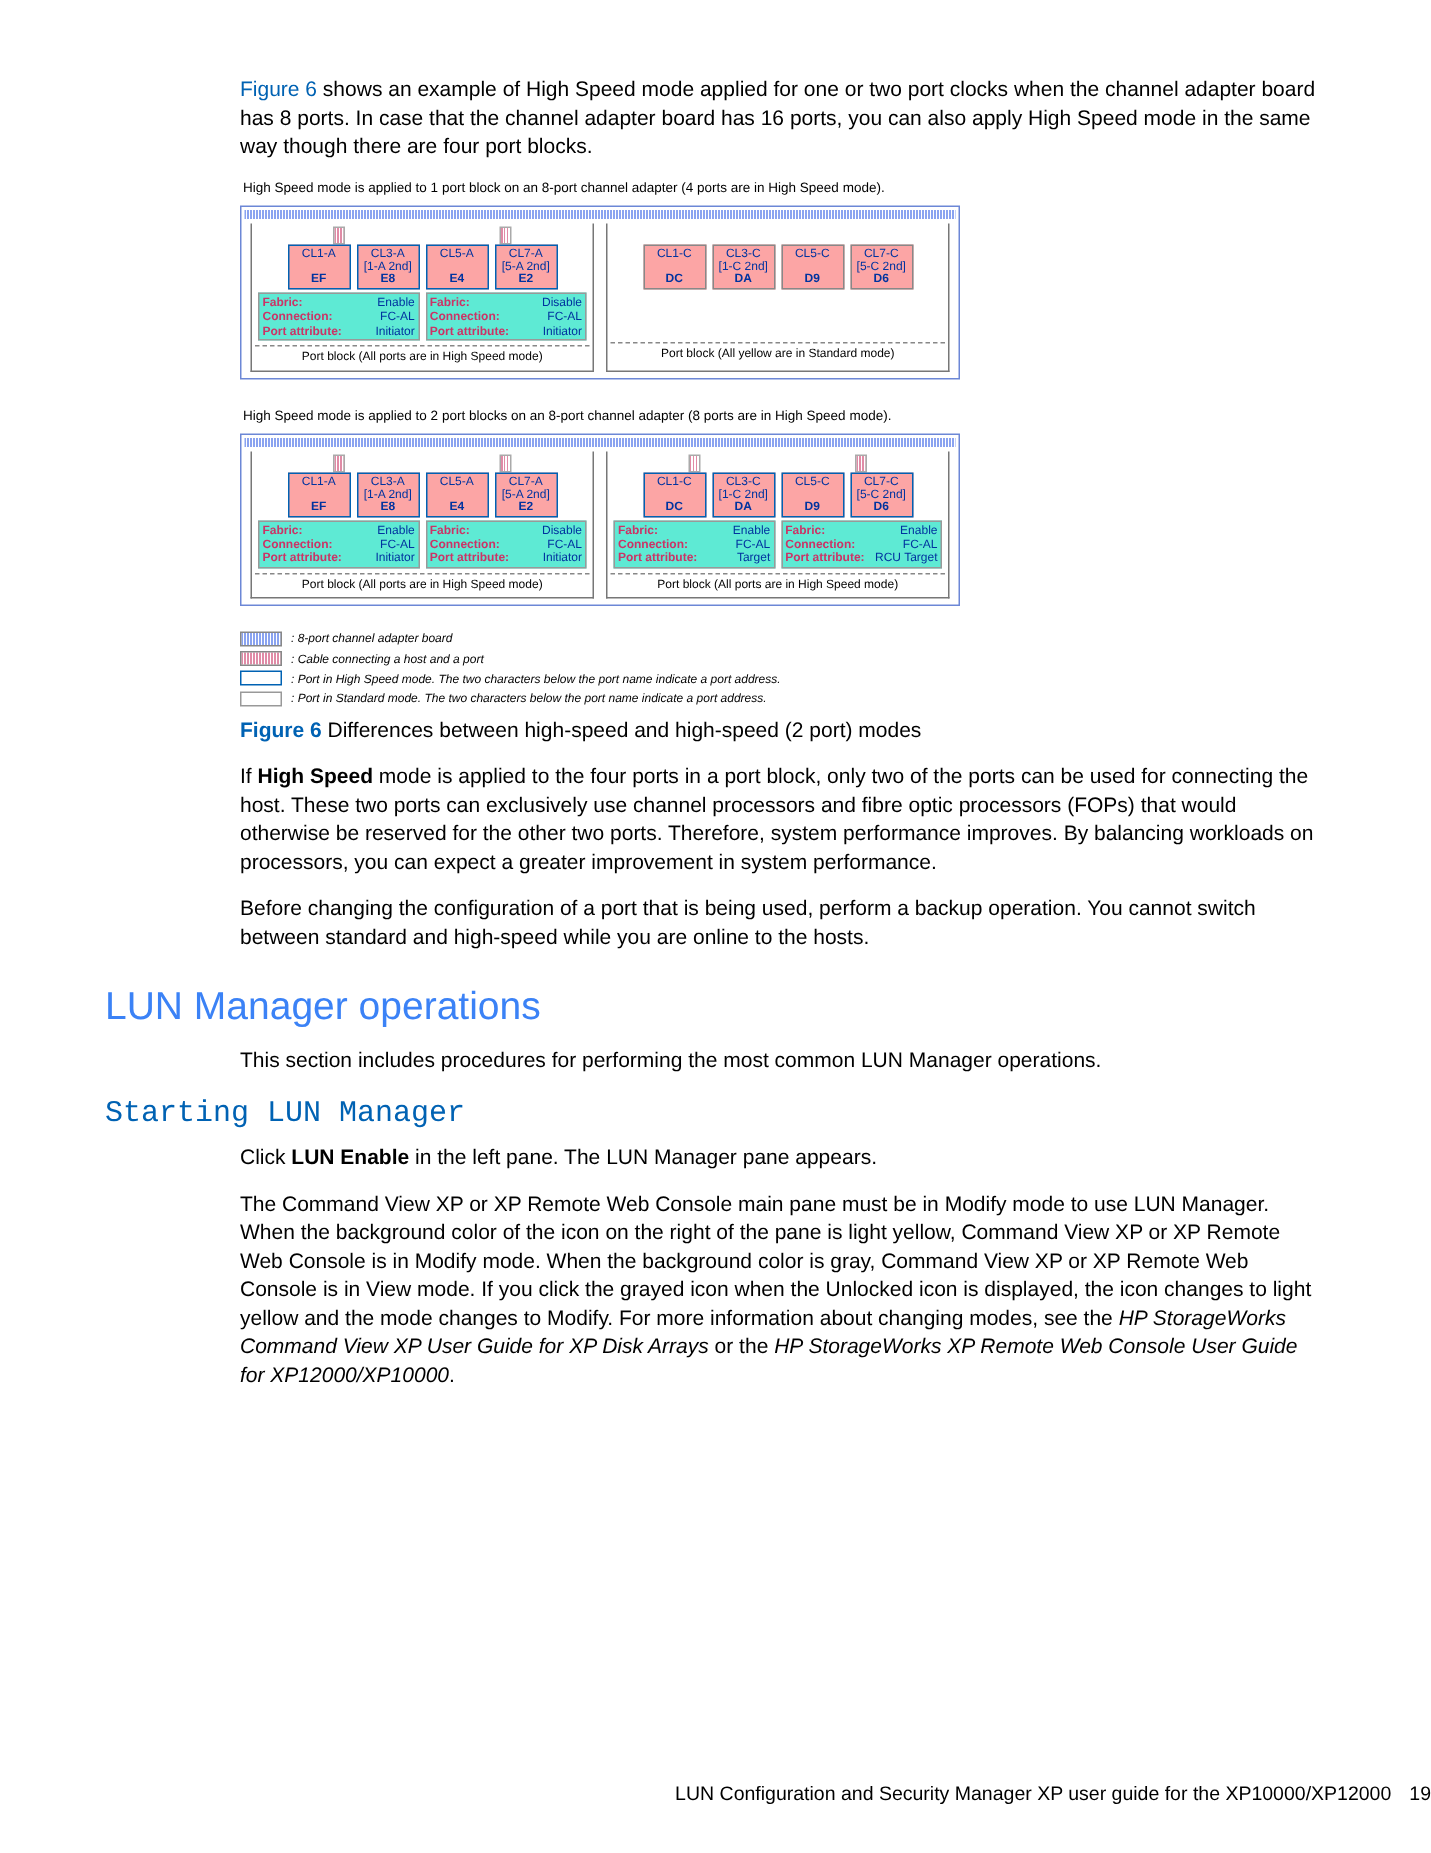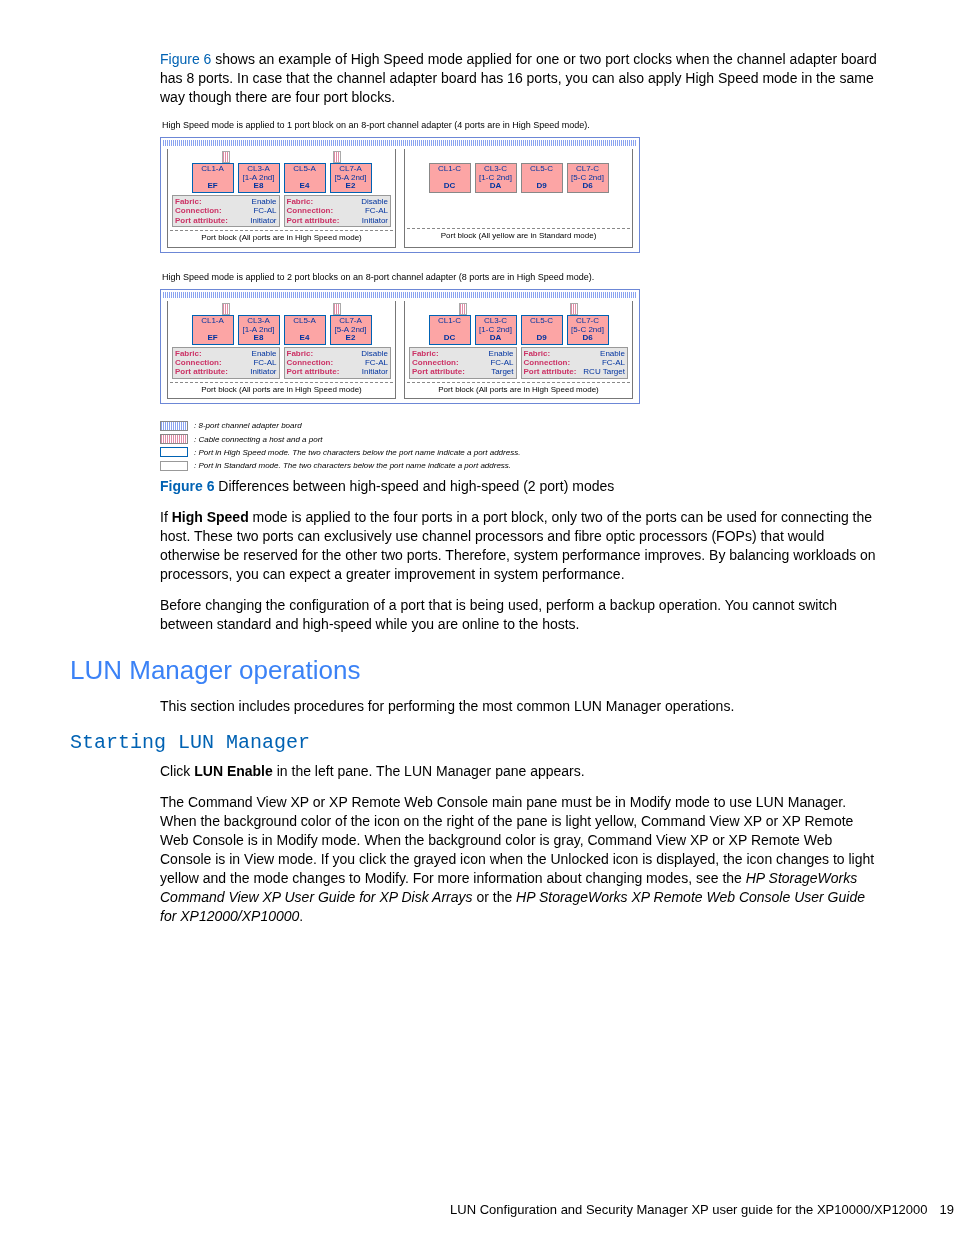--- a/index.html
+++ b/index.html
@@ -69,21 +69,21 @@
   }
   .port .addr { font-weight:bold; }
   .attrs { margin-top:2px; padding: 0 2px; }
   .attrs-row { display:flex; gap:4px; }
   .attr-cell {
     flex:1;
     border:1px solid #999;
     padding: 1px 2px;
     font-size:8px;
     line-height:1.15;
-    background:#e5e5e5;
+    background:#5eead4;
   }
   .attr-cell .k { color:#c36; font-weight:bold; }
   .attr-cell .v { color:#00339f; float:right; }
   .note-row {
     clear:both;
     text-align:center;
     font-size:8px;
     border-top:1px dashed #888;
     margin-top:3px;
     padding-top:2px;
@@ -91,21 +91,21 @@
   .legend { font-size: 8px; margin-top: 16px; line-height: 1.4; }
   .legend-row { display:flex; align-items:center; gap:6px; margin:2px 0;font-style:italic;}
   .lg-box { width:26px; height:8px; border:1px solid #888; display:inline-block; }
   .lg-hatch-blue { background: repeating-linear-gradient(90deg,#8aa3f0 0 1px,transparent 1px 2px); }
   .lg-hatch-pink { background: repeating-linear-gradient(90deg,#e08ba6 0 1px,transparent 1px 2px); }
   .lg-blue { border-color:#0062b3; }
   .lg-gray { border-color:#999; }
 
   .footer {
     position: fixed;
-    bottom: 16px;
+    bottom: 30px;
     width: 884px;
     text-align: right;
     font-size: 13px;
   }
   .footer .num { margin-left: 12px; }
 </style>
 </head>
 <body>
 
 <p class="p">

